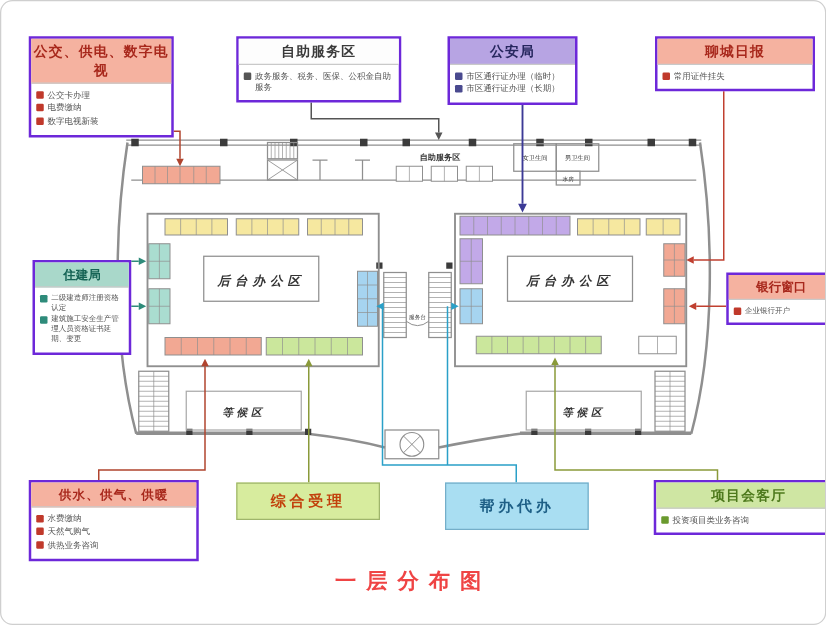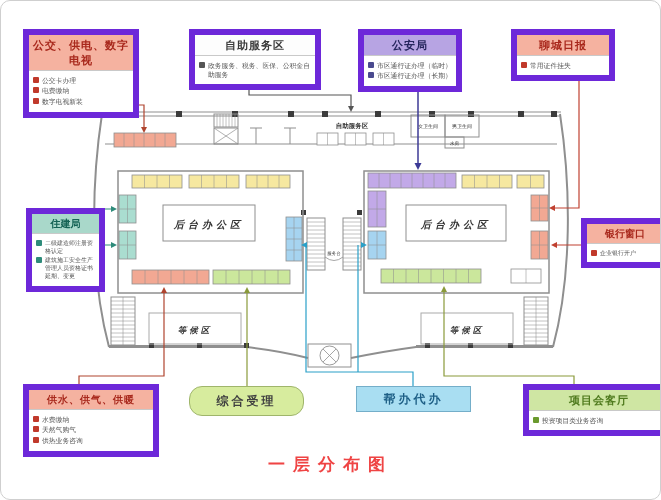--- a/index.html
+++ b/index.html
@@ -4,36 +4,36 @@
 <style>
   html,body{margin:0;padding:0;background:#fff;}
   #stage{position:relative;width:661px;height:500px;background:#fff;border:1px solid #cfcfcf;border-radius:10px;overflow:hidden;box-sizing:border-box;font-family:"Liberation Sans","DejaVu Sans",sans-serif;}
   svg{position:absolute;left:0;top:0;z-index:1;}
   svg text{font-family:"Liberation Sans","DejaVu Sans",sans-serif;fill:#333;}
   .wall{stroke:#8f8f8f;fill:none;}
   .desk{stroke:#8f8f8f;stroke-width:.8;}
   .div{stroke:#8f8f8f;stroke-width:.55;fill:none;}
   .col{fill:#3b3b3b;}
   .calli{font-style:italic;font-weight:bold;}
-  .callout{position:absolute;background:#fff;border:6px solid #6d28d9;z-index:5;box-sizing:border-box;}
+  .callout{position:absolute;background:#fff;border:2px solid #6d28d9;z-index:5;box-sizing:border-box;}
   .hd{padding:3px 2px 2px;text-align:center;font-weight:bold;font-size:11px;letter-spacing:1px;border-bottom:1px solid #c9c9c9;font-family:"Liberation Serif","DejaVu Serif",serif;}
   .hd-salmon{background:#f5b2a0;color:#a8281c;}
   .hd-purple{background:#b7a4e3;color:#26265e;}
   .hd-teal{background:#a9d8ca;color:#156355;}
   .hd-green{background:#cfe6a3;color:#4e7a1d;}
   .hd-plain{background:#fdfdfd;color:#3a3a3a;}
   .bd{padding:3px 4px 4px;}
   .item{display:flex;gap:3px;font-size:6.8px;color:#555;line-height:1.35;margin:1.5px 0;align-items:flex-start;}
   .sq{flex:0 0 auto;width:6px;height:6px;margin-top:1px;border-radius:1px;}
   .sq-red{background:#c0392b;} .sq-dark{background:#555;} .sq-purple{background:#4a4a8f;}
   .sq-teal{background:#2e8b7a;} .sq-green{background:#6a9a2e;}
   .small .hd{font-size:10px;letter-spacing:0;}
   .small .item{font-size:6px;}
   .bigbox{position:absolute;display:flex;align-items:center;justify-content:center;font-weight:bold;font-size:12px;letter-spacing:3px;border:1px solid;z-index:5;font-family:"Liberation Serif","DejaVu Serif",serif;box-sizing:border-box;}
-  #general-box{background:#d7ec9e;border-color:#9fb56b;color:#404040;border-radius:13px;}
+  #general-box{background:#d7ec9e;border-color:#9fb56b;color:#c2410c;}
   #agent-box{background:#a9def2;border-color:#74aec9;color:#1e5f86;}
   #main-title{position:absolute;left:0;right:0;top:452px;text-align:center;font-size:17px;font-weight:900;letter-spacing:8px;color:#ef4444;z-index:5;}
 </style>
 </head>
 <body>
 
 <div id="stage">
 
 <svg width="661" height="500" viewBox="0 0 661 500">
 
@@ -237,21 +237,21 @@
           <span class="sq sq-purple"></span>
           <span>市区通行证办理（临时）</span>
         </div>
     <div class="item">
           <span class="sq sq-purple"></span>
           <span>市区通行证办理（长期）</span>
         </div>
   </div>
 </div>
 
-<div class="callout" style="left:510px;top:28px;width:104px">
+<div class="callout" style="left:523px;top:28px;width:128px">
   <div class="hd hd-salmon">聊城日报</div>
   <div class="bd">
     <div class="item">
           <span class="sq sq-red"></span>
           <span>常用证件挂失</span>
         </div>
   </div>
 </div>
 
 <div class="callout small" style="left:25px;top:207px;width:79px">
@@ -293,21 +293,21 @@
           <span class="sq sq-red"></span>
           <span>供热业务咨询</span>
         </div>
   </div>
 </div>
 
 <div id="general-box" class="bigbox" style="left:188px;top:385px;width:115px;height:30px">
   <span>综合受理</span>
 </div>
 
-<div id="agent-box" class="bigbox" style="left:355px;top:385px;width:115px;height:26px">
+<div id="agent-box" class="bigbox" style="left:355px;top:385px;width:115px;height:38px">
   <span>帮办代办</span>
 </div>
 
 <div class="callout" style="left:522px;top:383px;width:152px">
   <div class="hd hd-green">项目会客厅</div>
   <div class="bd">
     <div class="item">
           <span class="sq sq-green"></span>
           <span>投资项目类业务咨询</span>
         </div>

